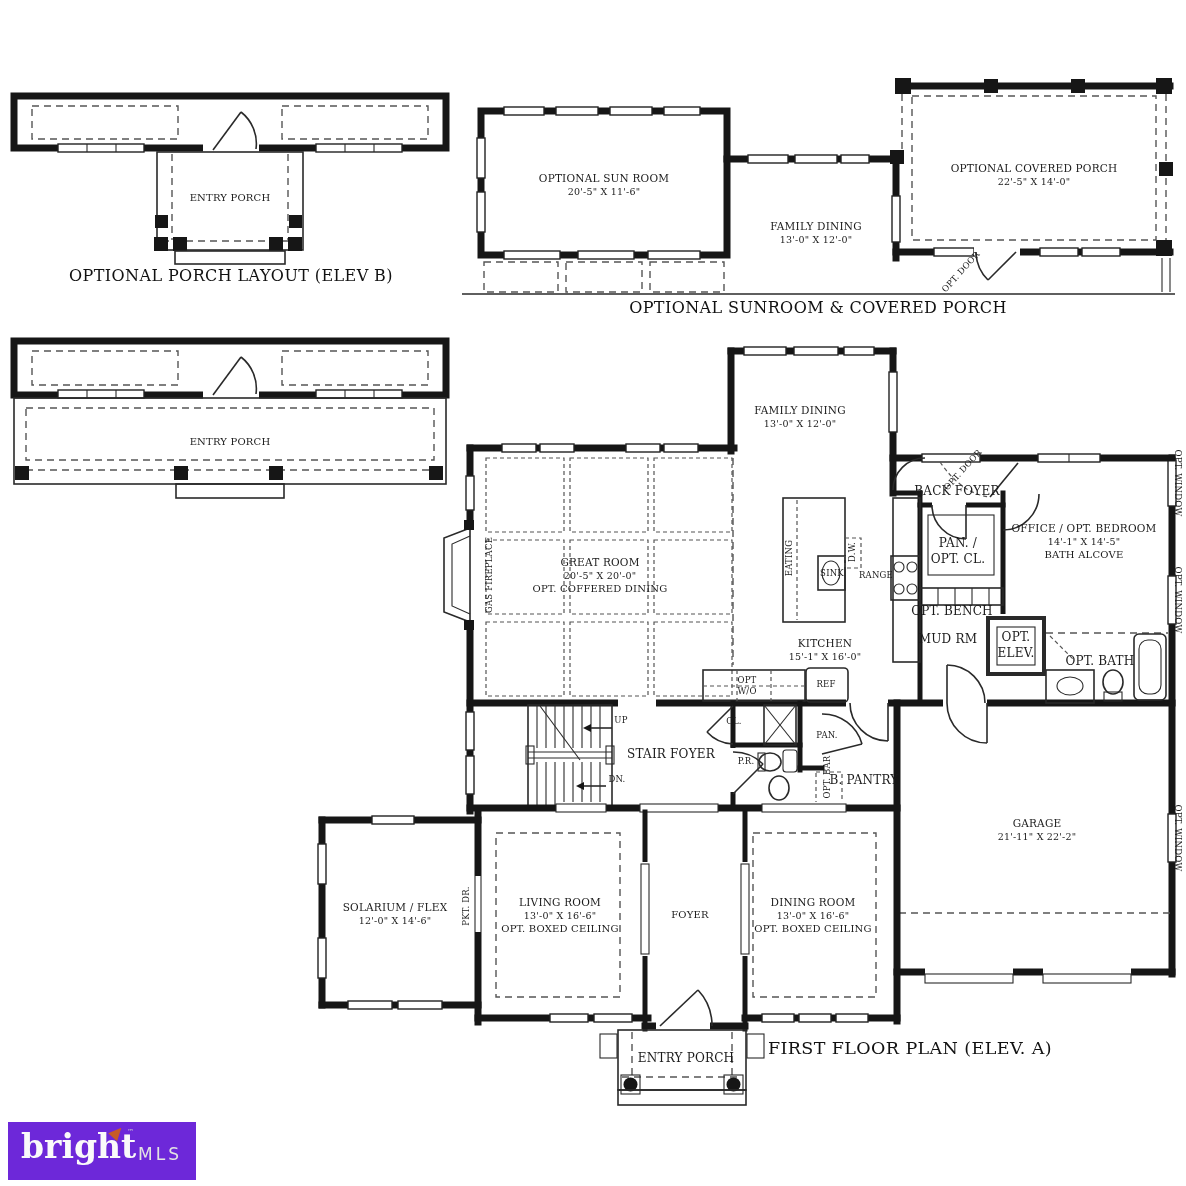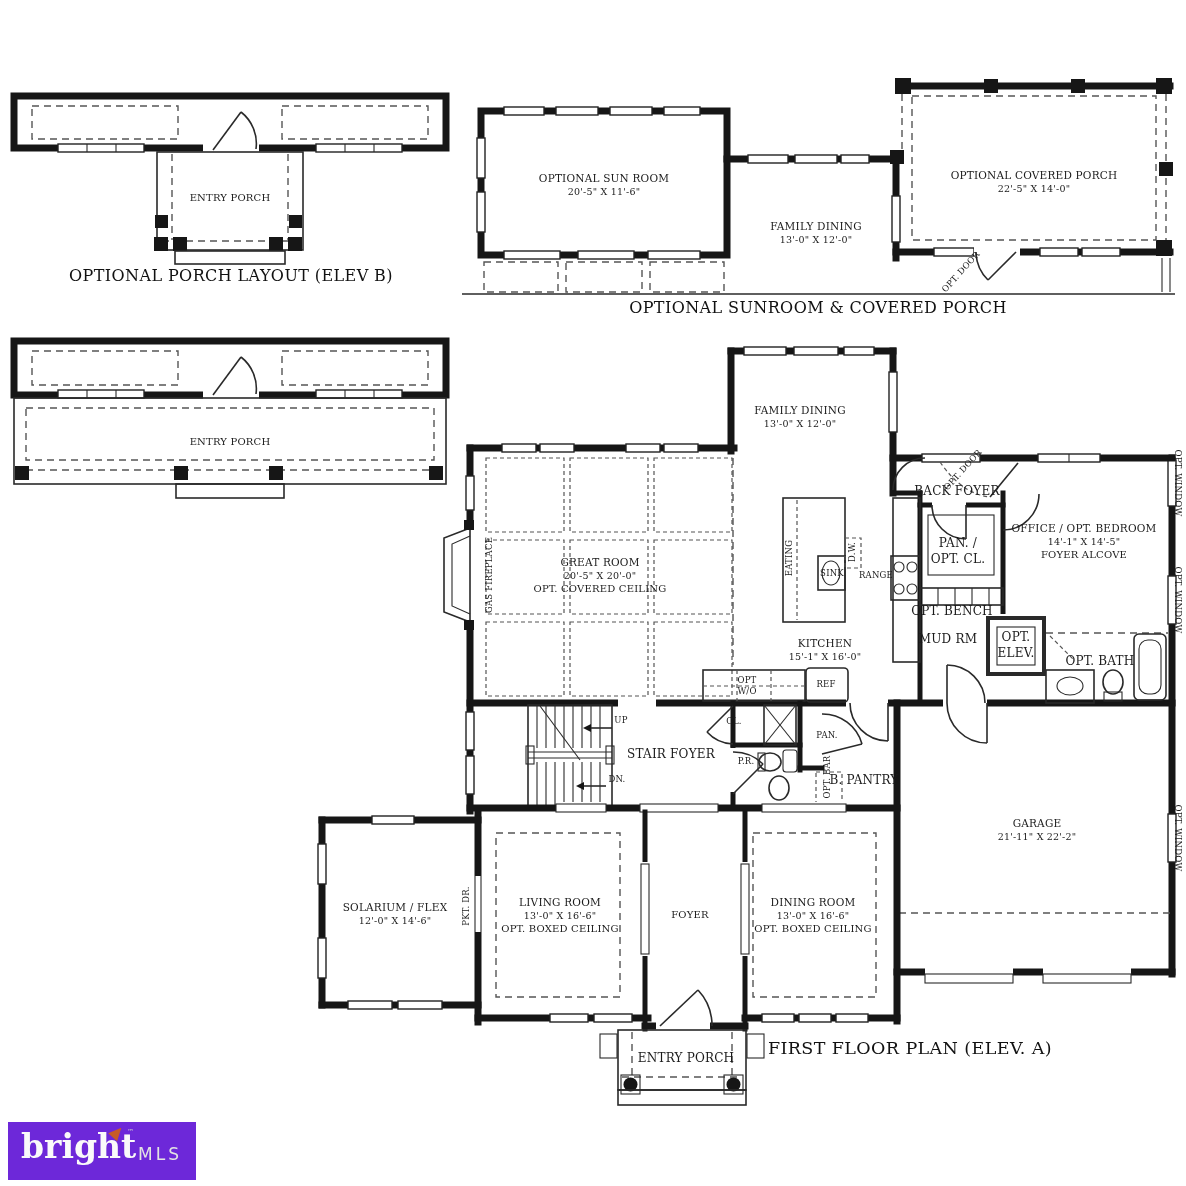--- a/index.html
+++ b/index.html
@@ -366,47 +366,47 @@
 <div class="lbl cap" style="left:231px;top:276px">OPTIONAL PORCH LAYOUT (ELEV B)</div>
 
 <div class="lbl" style="left:604px;top:185px">
   <div class="nm">OPTIONAL SUN ROOM</div>
   <div class="dm">20'-5" X 11'-6"</div>
 </div>
 <div class="lbl" style="left:816px;top:233px">
   <div class="nm">FAMILY DINING</div>
   <div class="dm">13'-0" X 12'-0"</div>
 </div>
-<div class="lbl" style="left:1034px;top:182px">
+<div class="lbl" style="left:1034px;top:175px">
   <div class="nm">OPTIONAL COVERED PORCH</div>
   <div class="dm">22'-5" X 14'-0"</div>
 </div>
 <div class="lbl diag xs" style="left:961px;top:272px">OPT. DOOR</div>
 <div class="lbl cap" style="left:818px;top:308px">OPTIONAL SUNROOM &amp; COVERED PORCH</div>
 
 <div class="lbl" style="left:230px;top:441px">ENTRY PORCH</div>
 
 <div class="lbl" style="left:800px;top:417px">
   <div class="nm">FAMILY DINING</div>
   <div class="dm">13'-0" X 12'-0"</div>
 </div>
 <div class="lbl diag xs" style="left:963px;top:470px">OPT. DOOR</div>
 <div class="lbl sm" style="left:957px;top:492px">BACK FOYER</div>
 <div class="lbl" style="left:1084px;top:541px">
   <div class="nm">OFFICE / OPT. BEDROOM</div>
   <div class="dm">14'-1" X 14'-5"</div>
-  <div class="l3">FOYER ALCOVE</div>
+  <div class="l3">BATH ALCOVE</div>
 </div>
 <div class="lbl rotcw xs" style="left:1177px;top:483px">OPT. WINDOW</div>
 <div class="lbl rotcw xs" style="left:1177px;top:600px">OPT. WINDOW</div>
 <div class="lbl rotcw xs" style="left:1177px;top:838px">OPT. WINDOW</div>
 <div class="lbl" style="left:600px;top:575px">
   <div class="nm">GREAT ROOM</div>
   <div class="dm">20'-5" X 20'-0"</div>
-  <div class="l3">OPT. COVERED CEILING</div>
+  <div class="l3">OPT. COFFERED DINING</div>
 </div>
 <div class="lbl rot xs" style="left:490px;top:575px">GAS FIREPLACE</div>
 <div class="lbl" style="left:825px;top:650px">
   <div class="nm">KITCHEN</div>
   <div class="dm">15'-1" X 16'-0"</div>
 </div>
 <div class="lbl rot xs" style="left:790px;top:558px">EATING</div>
 <div class="lbl xs" style="left:832px;top:574px">SINK</div>
 <div class="lbl rot xs" style="left:853px;top:552px">D.W.</div>
 <div class="lbl xs" style="left:876px;top:576px">RANGE</div>

